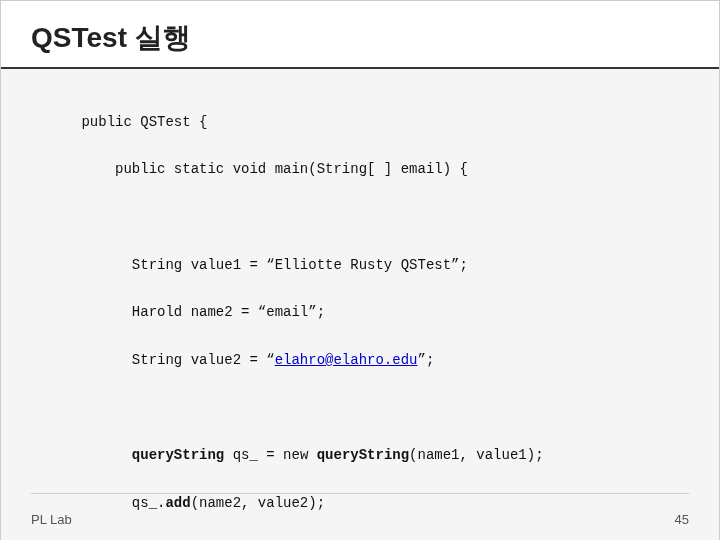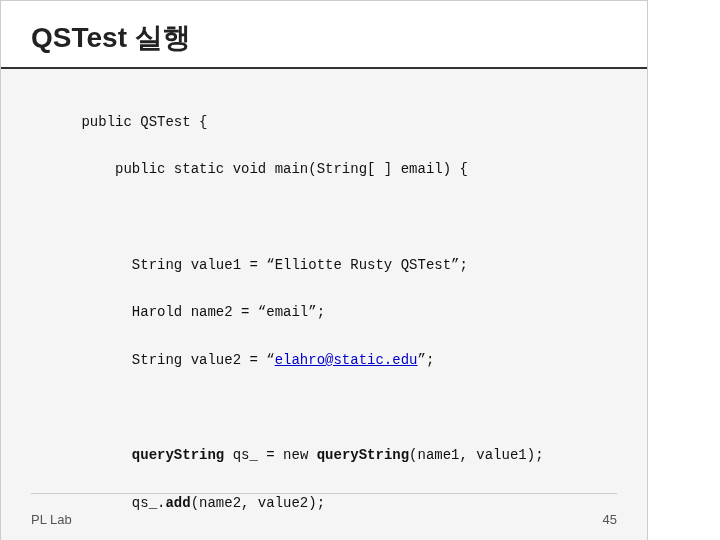--- a/index.html
+++ b/index.html
@@ -4,21 +4,21 @@
   <style>
     * { margin: 0; padding: 0; box-sizing: border-box; }
     body {
       width: 720px;
       height: 540px;
       background: #ffffff;
       font-family: Arial, sans-serif;
       overflow: hidden;
     }
     .slide {
-      width: 648px;
+      width: 720px;
       height: 540px;
       background: #ffffff;
       position: relative;
       border: 1px solid #ccc;
     }
     .title-bar {
       background: #ffffff;
       padding: 18px 30px 10px 30px;
       border-bottom: 2px solid #333;
     }
@@ -69,21 +69,21 @@
   <div class="title-bar">
     <span class="title-text">QSTest 실행</span>
   </div>
   <div class="content-area">
     <div class="code-block">
       <span>public QSTest {</span><br>
       <span>    public static void main(String[ ] email) {</span><br>
       <br>
       <span>      String value1 = “Elliotte Rusty QSTest”;</span><br>
       <span>      Harold name2 = “email”;</span><br>
-      <span>      String value2 = “</span><span class="underline-text">elahro@static.edu</span><span>”;</span><br>
+      <span>      String value2 = “</span><span class="underline-text">elahro@elahro.edu</span><span>”;</span><br>
       <br>
       <span>      </span><span class="bold-text">queryString</span><span> qs_ = new </span><span class="bold-text">queryString</span><span>(name1, value1);</span><br>
       <span>      qs_.</span><span class="bold-text">add</span><span>(name2, value2);</span><br>
       <br>
       <br>
       <br>
     </div>
 
   </div>
   <div class="footer">

